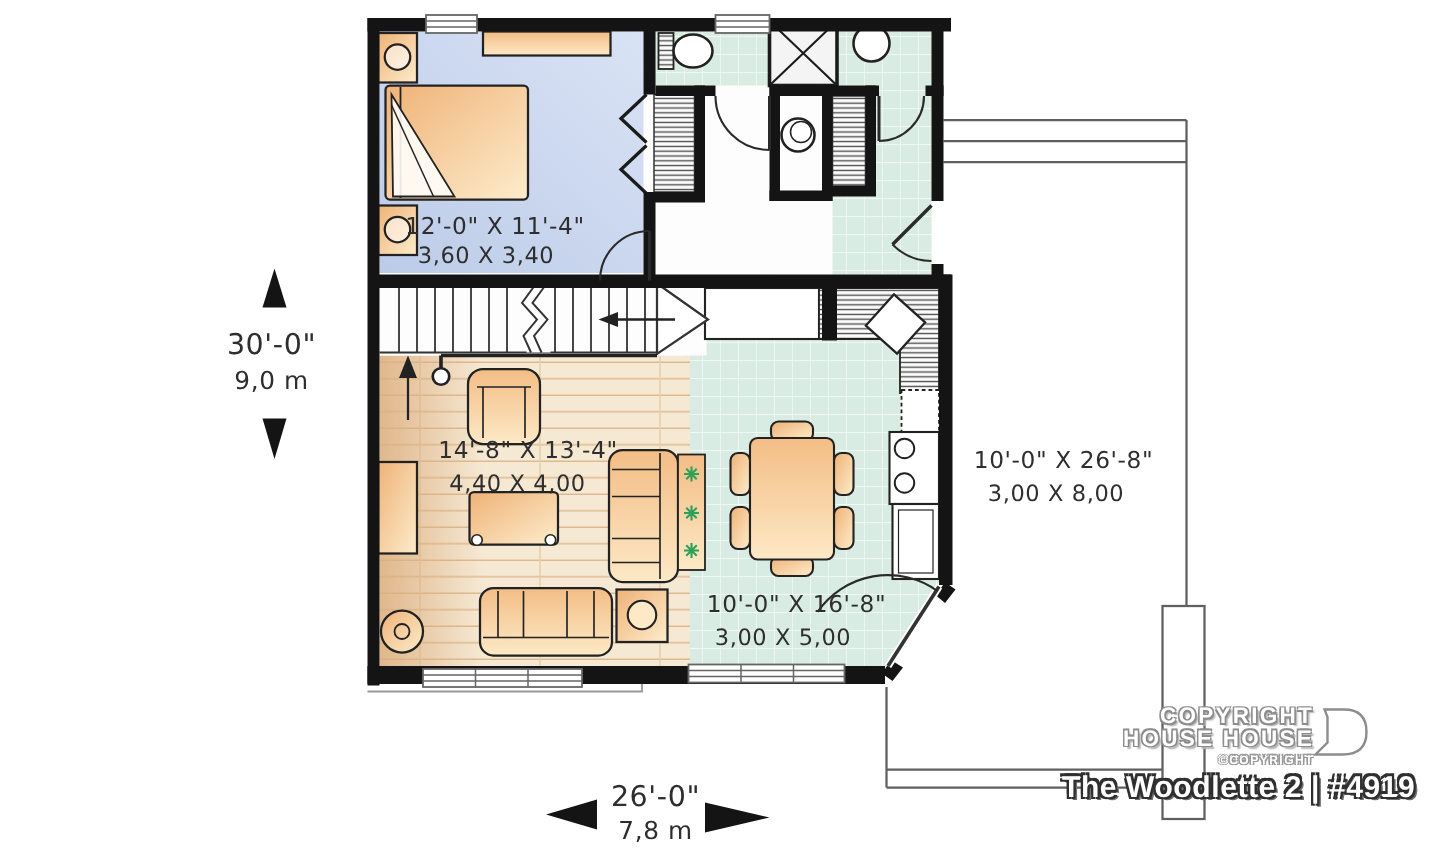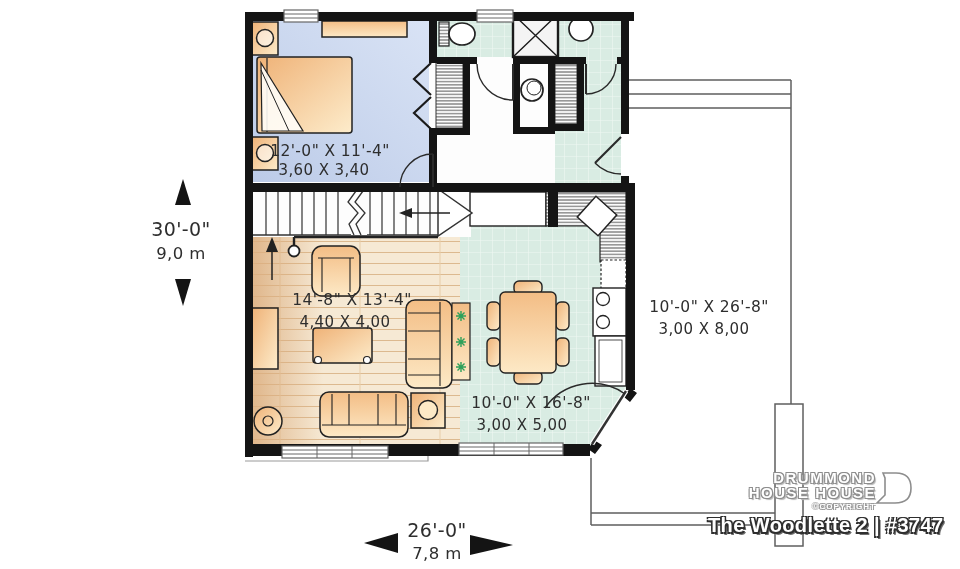--- a/index.html
+++ b/index.html
@@ -255,21 +255,21 @@
   <g text-anchor="middle">
     <polygon points="398,533 398,553 364,543" fill="#141414"></polygon>
     <text class="dim-lg" x="437" y="537">26'-0"</text>
     <text class="dim-md" x="437" y="559">7,8 m</text>
     <polygon points="470,535 470,555 513,545" fill="#141414"></polygon>
   </g>
 </svg>
 
 
 <div class="brand">
-  <div class="l1">DRUMMOND</div>
+  <div class="l1">COPYRIGHT</div>
   <div class="l2">HOUSE HOUSE</div>
   <div class="copy">©COPYRIGHT</div>
 </div>
 <svg class="logo" width="42" height="42" viewBox="0 0 42 42">
   <path d="M8 5 h13 q15 0 15 15 q0 15 -16 15 h-18 l8 -8 v-17 z" fill="#ffffff" stroke="#8d8d8d" stroke-width="1.6"></path>
 </svg>
-<div class="plan-title">The Woodlette 2 | #3747</div>
+<div class="plan-title">The Woodlette 2 | #4919</div>
 </div>
 
 </body></html>

